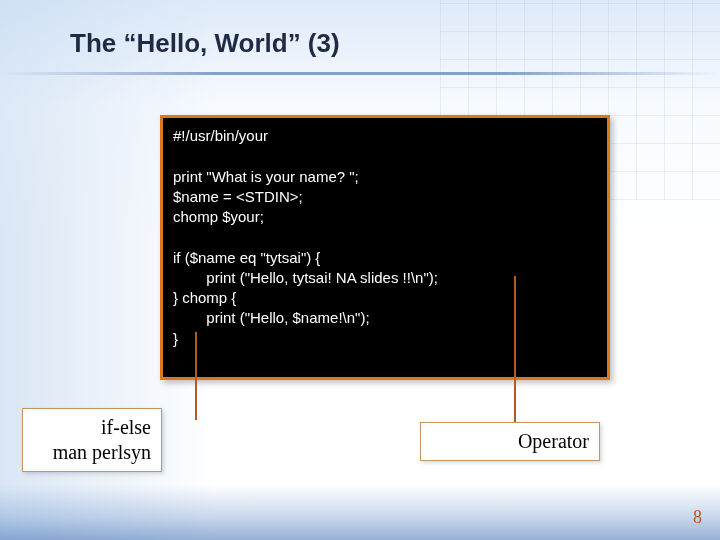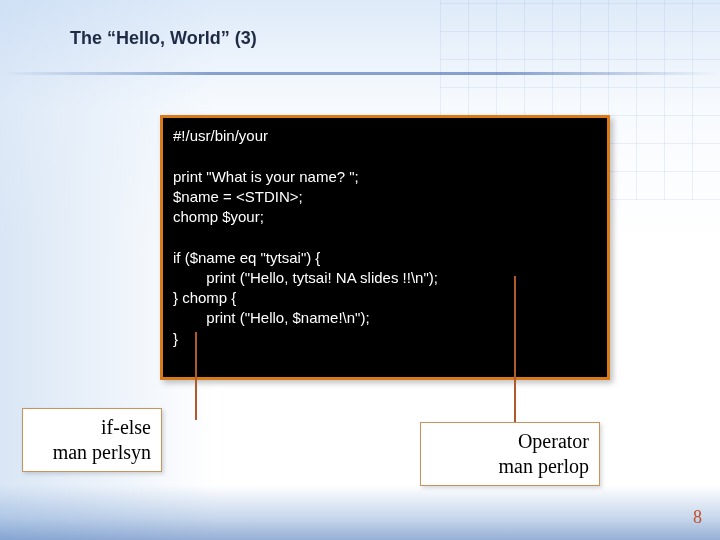--- a/index.html
+++ b/index.html
@@ -29,21 +29,21 @@
     top: 0; left: 440px; width: 280px; height: 200px;
     background-image:
       repeating-linear-gradient(0deg, rgba(130,160,210,0.25) 0 1px, transparent 1px 28px),
       repeating-linear-gradient(90deg, rgba(130,160,210,0.25) 0 1px, transparent 1px 28px);
     opacity: 0.6;
   }
   .title {
     position: absolute;
     top: 28px;
     left: 70px;
-    font-size: 18px;
+    font-size: 26px;
     font-weight: bold;
     font-family: Verdana, sans-serif;
     color: #1f2b44;
   }
   .title-underline {
     position: absolute;
     top: 72px;
     left: 0;
     width: 720px;
     height: 3px;
@@ -122,16 +122,15 @@
 <div class="connector conn-left"></div>
 <div class="connector conn-right"></div>
 
 <div class="annot annot-left">
   <div>if-else</div>
   <div>man perlsyn</div>
 </div>
 
 <div class="annot annot-right">
   <div>Operator</div>
-  <div>man perlop</div>
 </div>
 
 <div class="pagenum">8</div>
 
 </body></html>

